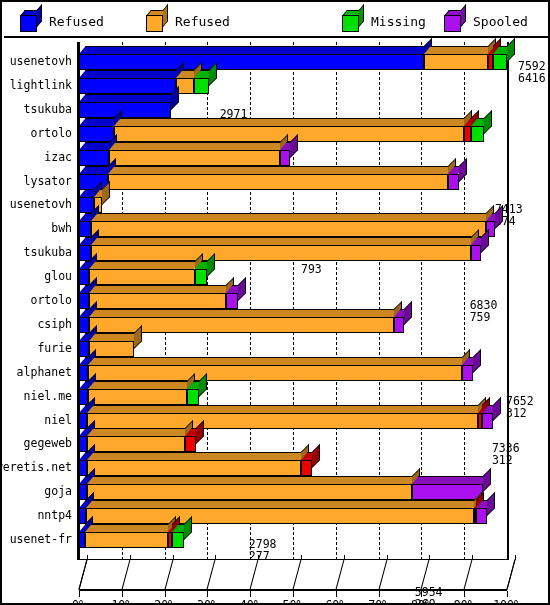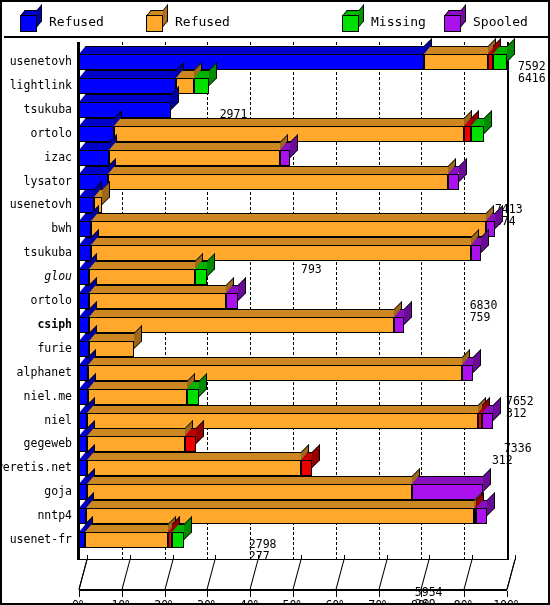--- a/index.html
+++ b/index.html
@@ -106,23 +106,23 @@
     <div id="ylabels">
         <div class="ylabel" style="top: 18px; right: 4px;">usenetovh</div>
         <div class="ylabel" style="top: 41.9px; right: 4px;">lightlink</div>
         <div class="ylabel" style="top: 65.8px; right: 4px;">tsukuba</div>
         <div class="ylabel" style="top: 89.7px; right: 4px;">ortolo</div>
         <div class="ylabel" style="top: 113.6px; right: 4px;">izac</div>
         <div class="ylabel" style="top: 137.5px; right: 4px;">lysator</div>
         <div class="ylabel" style="top: 161.4px; right: 4px;">usenetovh</div>
         <div class="ylabel" style="top: 185.3px; right: 4px;">bwh</div>
         <div class="ylabel" style="top: 209.2px; right: 4px;">tsukuba</div>
-        <div class="ylabel" style="top: 233.1px; right: 4px; font-style: italic;">glou</div>
+        <div class="ylabel" style="top: 233.1px; right: 4px;">glou</div>
         <div class="ylabel" style="top: 257px; right: 4px;">ortolo</div>
-        <div class="ylabel" style="top: 280.9px; right: 4px; font-weight: bold;">csiph</div>
+        <div class="ylabel" style="top: 280.9px; right: 4px;">csiph</div>
         <div class="ylabel" style="top: 304.8px; right: 4px;">furie</div>
         <div class="ylabel" style="top: 328.7px; right: 4px;">alphanet</div>
         <div class="ylabel" style="top: 352.6px; right: 4px;">niel.me</div>
         <div class="ylabel" style="top: 376.5px; right: 4px;">niel</div>
         <div class="ylabel" style="top: 400.4px; right: 4px;">gegeweb</div>
         <div class="ylabel" style="top: 424.3px; right: 4px;">weretis.net</div>
         <div class="ylabel" style="top: 448.2px; right: 4px;">goja</div>
         <div class="ylabel" style="top: 472.1px; right: 4px;">nntp4</div>
         <div class="ylabel" style="top: 496px; right: 4px;">usenet-fr</div>
       </div>
@@ -298,21 +298,21 @@
           <div class="seg" style="left: 86.556px; width: 380.064px;">
             <div class="top" style="background: rgb(204, 134, 34);"></div>
             <div class="side" style="background: rgb(158, 104, 27);"></div>
             <div class="face" style="background: rgb(255, 168, 43);"></div>
           </div>
           <div class="seg" style="left: 466.62px; width: 10.272px;">
             <div class="top" style="background: rgb(136, 14, 190);"></div>
             <div class="side" style="background: rgb(105, 11, 148);"></div>
             <div class="face" style="background: rgb(170, 17, 238);"></div>
           </div>
-          <div class="vlab" style="left: 487.892px; top: 198.2px; margin-left: 12px;">7336</div>
+          <div class="vlab" style="left: 487.892px; top: 198.2px;">7336</div>
           <div class="vlab" style="left: 487.892px; top: 210.2px;">312</div>
         </div>
         <div class="row" style="top: 231.1px; height: 16px;">
           <div class="seg" style="left: 75px; width: 10.272px;">
             <div class="top" style="background: rgb(0, 0, 204);"></div>
             <div class="side" style="background: rgb(0, 0, 158);"></div>
             <div class="face" style="background: rgb(0, 0, 255);"></div>
           </div>
           <div class="seg" style="left: 85.272px; width: 105.288px;">
             <div class="top" style="background: rgb(204, 134, 34);"></div>

